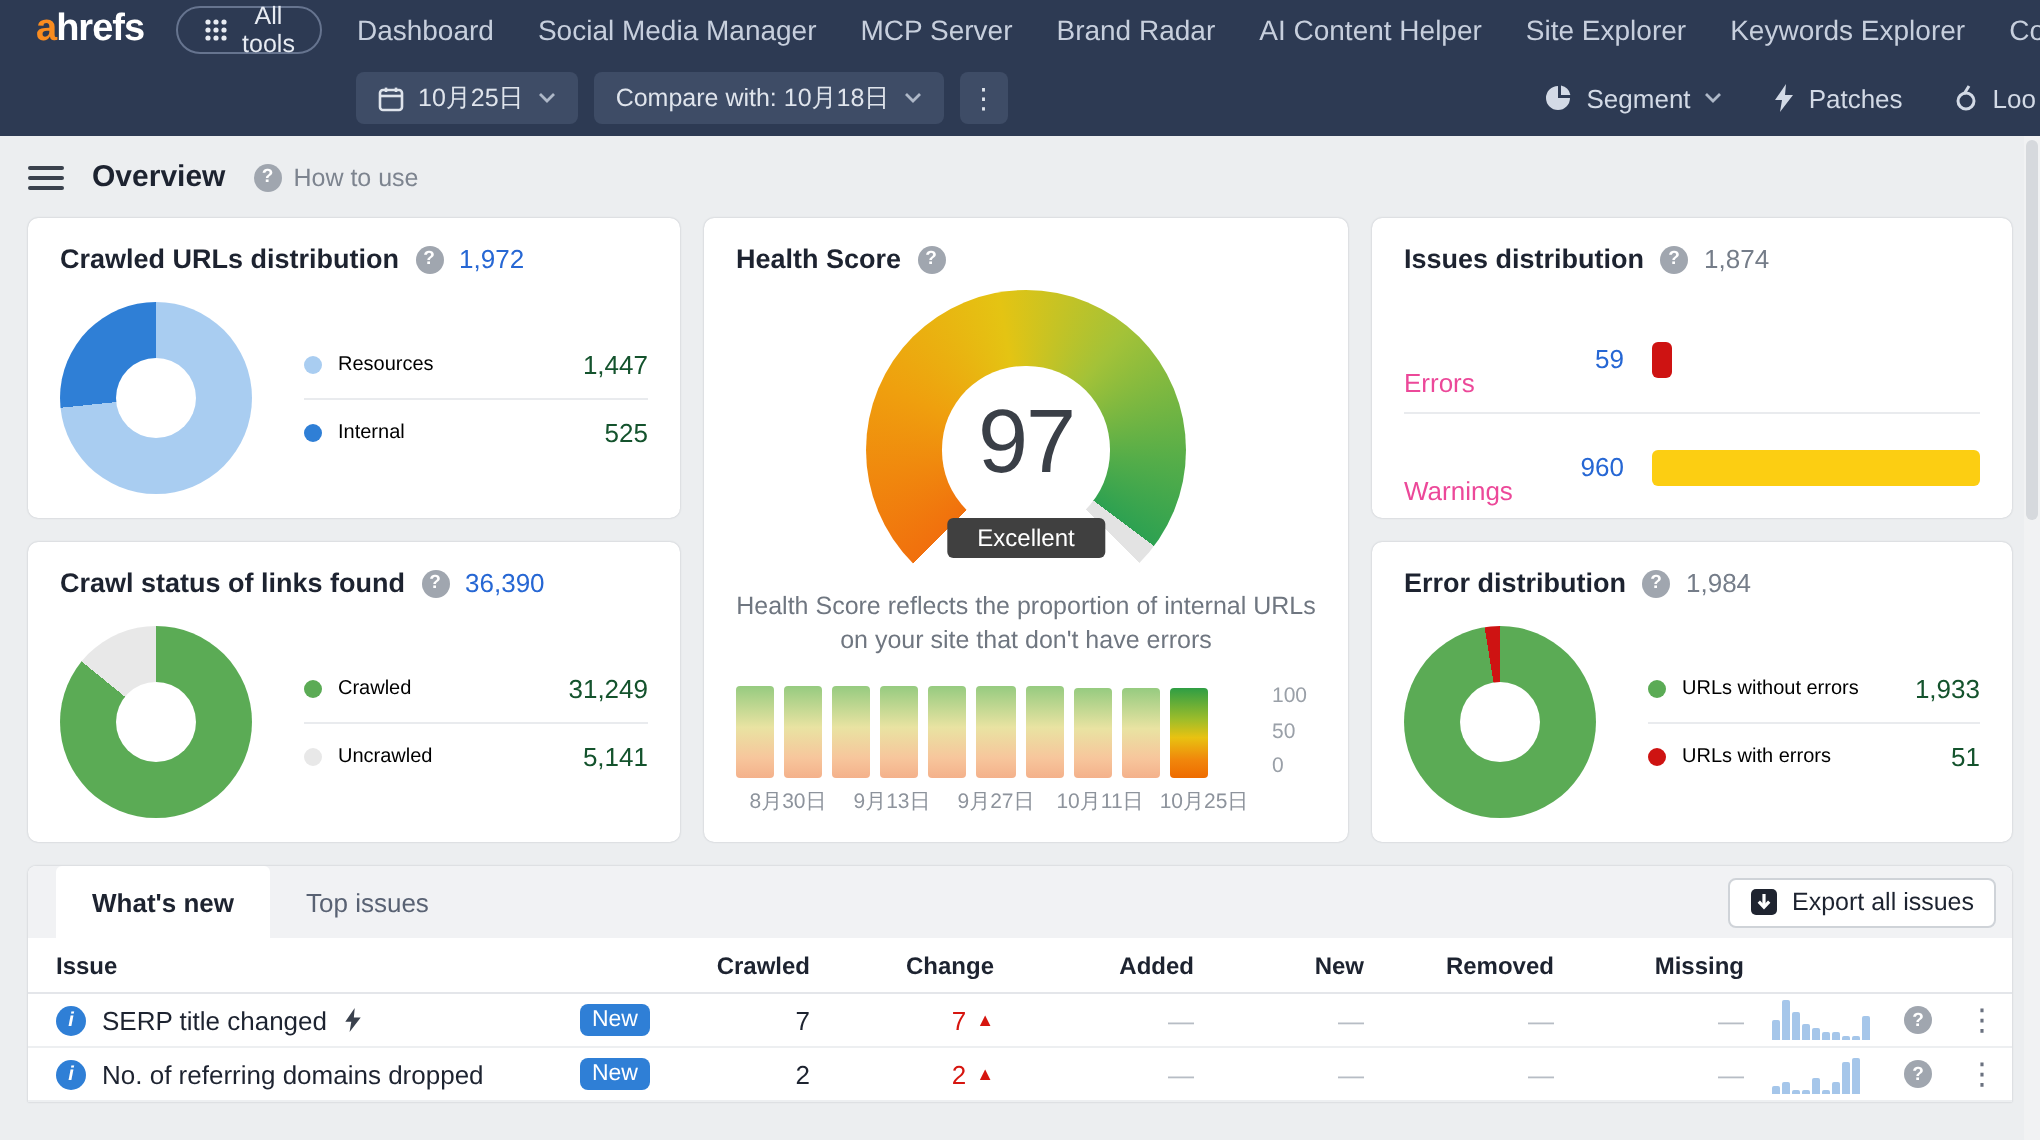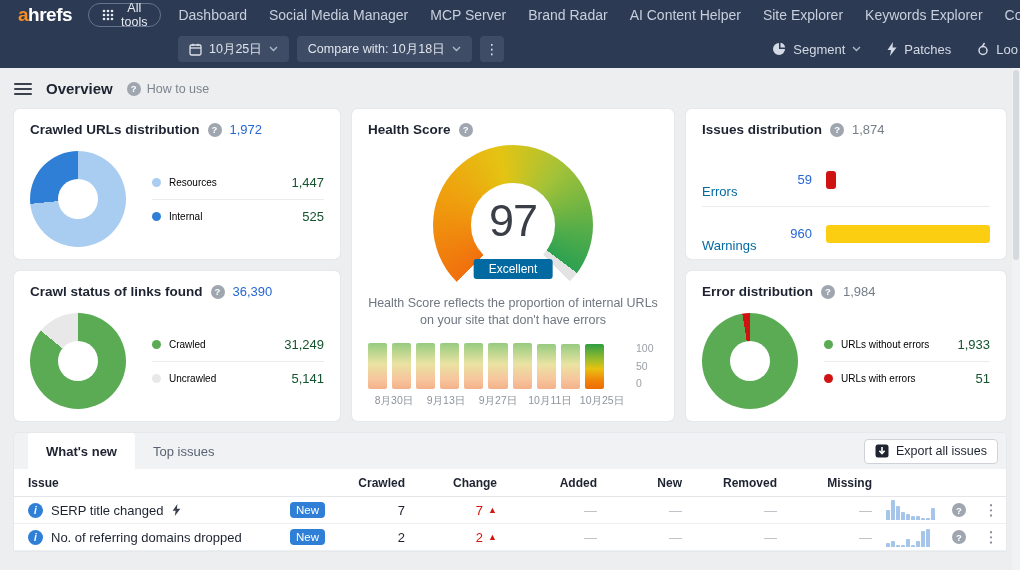--- a/index.html
+++ b/index.html
@@ -53,33 +53,33 @@
   .legend-row { display:flex; align-items:center; gap:8px; padding:9px 0; cursor:pointer; }
   .legend-row + .legend-row { border-top:1px solid #e9ebee; }
   .dot { width:9px; height:9px; border-radius:50%; flex:0 0 auto; }
   .legend-label { font-size:10px; color:#000000;text-align:right; }
   .legend-value { margin-left:auto; font-size:13px; color:#14532d; }
 
   
   .issue-rows { margin-top:16px; }
   .issue-row { display:grid; grid-template-columns:78px 46px 1fr; align-items:center; padding:7px 0; cursor:pointer; }
   .issue-row + .issue-row { border-top:1px solid #e9ebee; }
-  .issue-label { font-size:13px; color:#0369a1;margin-top:24px; }
+  .issue-label { font-size:13px; color:#ec4899;margin-top:24px; }
   .issue-count { font-size:13px; color:#2667d4; text-align:right; padding-right:14px; }
   .issue-bar-track { height:18px; }
   .issue-bar-fill { height:100%; border-radius:3px; min-width:10px; }
 
   
   .gauge { width:160px; height:138px; margin:8px auto 0; position:relative; }
   .gauge-arc { position:absolute; top:0; left:0; width:160px; height:160px; border-radius:50%; }
   .gauge-arc::after { content:""; position:absolute; inset:24%; background:#fff; border-radius:50%; }
   .gauge-score { position:absolute; top:50px; left:0; width:160px; text-align:center;
     font-size:45px; color:#3a3f47; letter-spacing:-1px; }
   .gauge-badge { position:absolute; top:114px; left:50%; transform:translateX(-50%);
-    background:#0369a1; color:#fff; font-size:12px; padding:3px 15px; border-radius:3px; white-space:nowrap; }
+    background:#404040; color:#fff; font-size:12px; padding:3px 15px; border-radius:3px; white-space:nowrap; }
   .gauge-desc { margin:12px auto 0; max-width:300px; text-align:center; font-size:12.5px; line-height:1.35; color:#6f7680; }
 
   
   .trend { display:flex; margin-top:14px;gap:24px; }
   .trend-bars { flex:1; display:flex; gap:5px; align-items:flex-end; height:46px; }
   .trend-bar { flex:1; border-radius:2px;
     background:linear-gradient(180deg,#96cb80 0%,#e9e3a2 45%,#f7c69c 78%,#f4b18b 100%); cursor:pointer; }
   .trend-bar.current { background:linear-gradient(180deg,#2f9e44 0%,#9ebd2a 35%,#e8c211 55%,#f1860b 80%,#ee6b00 100%); }
   .trend-yaxis { width:30px; display:flex; flex-direction:column; justify-content:space-between;
     font-size:10.5px; color:#9aa0a8; padding-left:8px; }

